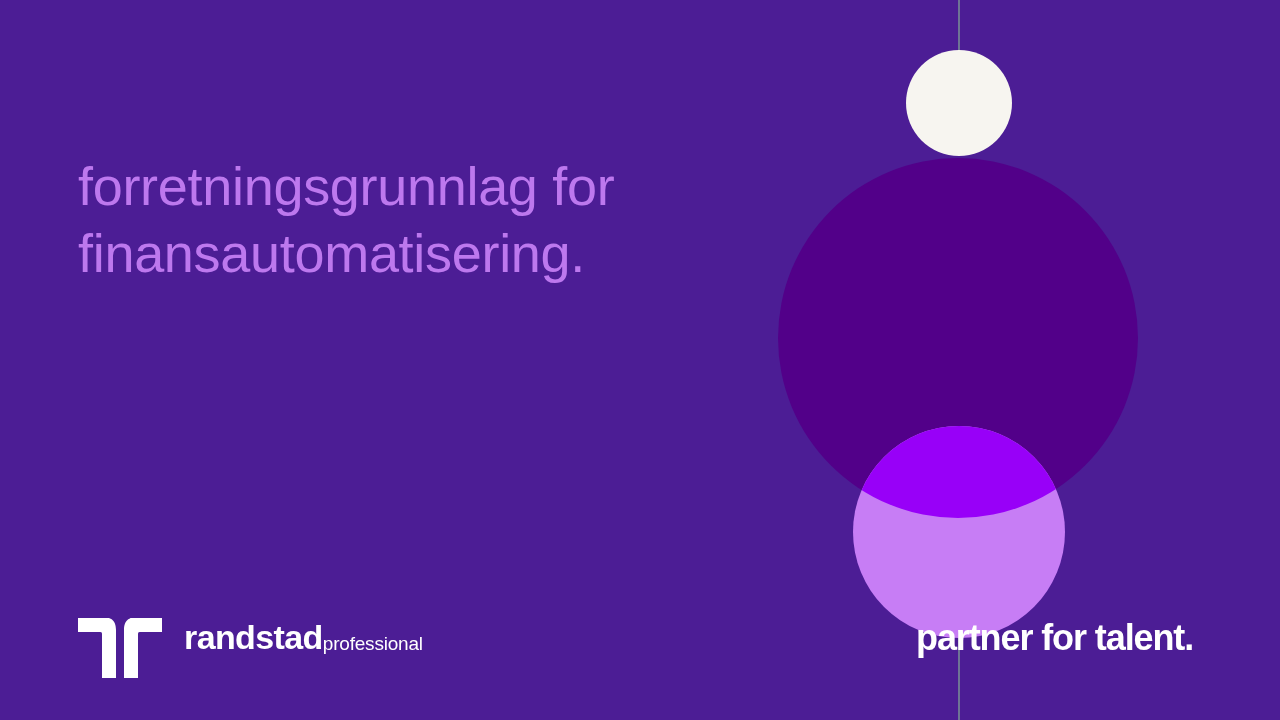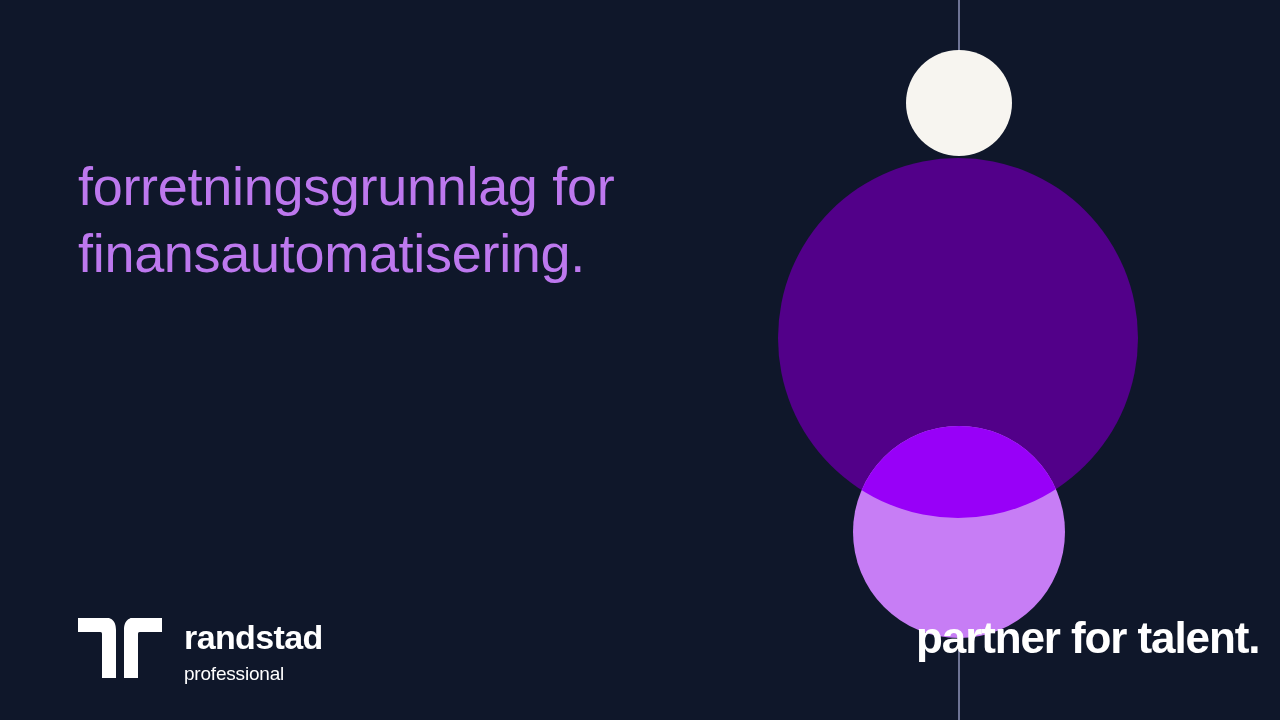--- a/index.html
+++ b/index.html
@@ -63,21 +63,22 @@
   }
   .logo-mark {
     width: 84px;
     height: 60px;
     flex: none;
   }
   .logo-words {
     margin-left: 22px;
     margin-top: 2px;
     display: flex;
-    flex-direction: column;
+    flex-direction: row;
+    align-items: flex-end;
   }
   .logo-brand {
     font-size: 34px;
     line-height: 35px;
     font-weight: 700;
     color: #FFFFFF;
     letter-spacing: -0.6px;
   }
   .logo-sub {
     font-size: 19px;
@@ -86,32 +87,32 @@
     color: #FFFFFF;
     letter-spacing: -0.2px;
     margin-top: 8px;
   }
 
   
   .tagline {
     position: absolute;
     left: 916px;
     top: 616px;
-    font-size: 44px;
+    font-size: 36px;
     line-height: 44px;
     font-weight: 700;
     letter-spacing: -1.1px;
     color: #FFFFFF;
     white-space: nowrap;
   }
 </style>
 </head>
 <body>
 
-<div id="slide" style="background: #0f172a;">
+<div id="slide" style="background: #4c1d95;">
 
   <div class="guide-line top" style="background: rgb(110, 116, 149);"></div>
   <div class="guide-line bottom" style="background: rgb(110, 116, 149);"></div>
 
   <svg class="circles" viewBox="0 0 1280 720">
     <defs>
       <clipPath id="clip-large">
         <circle id="c-large-clip" cx="958" cy="338" r="180"></circle>
       </clipPath>
     </defs>

